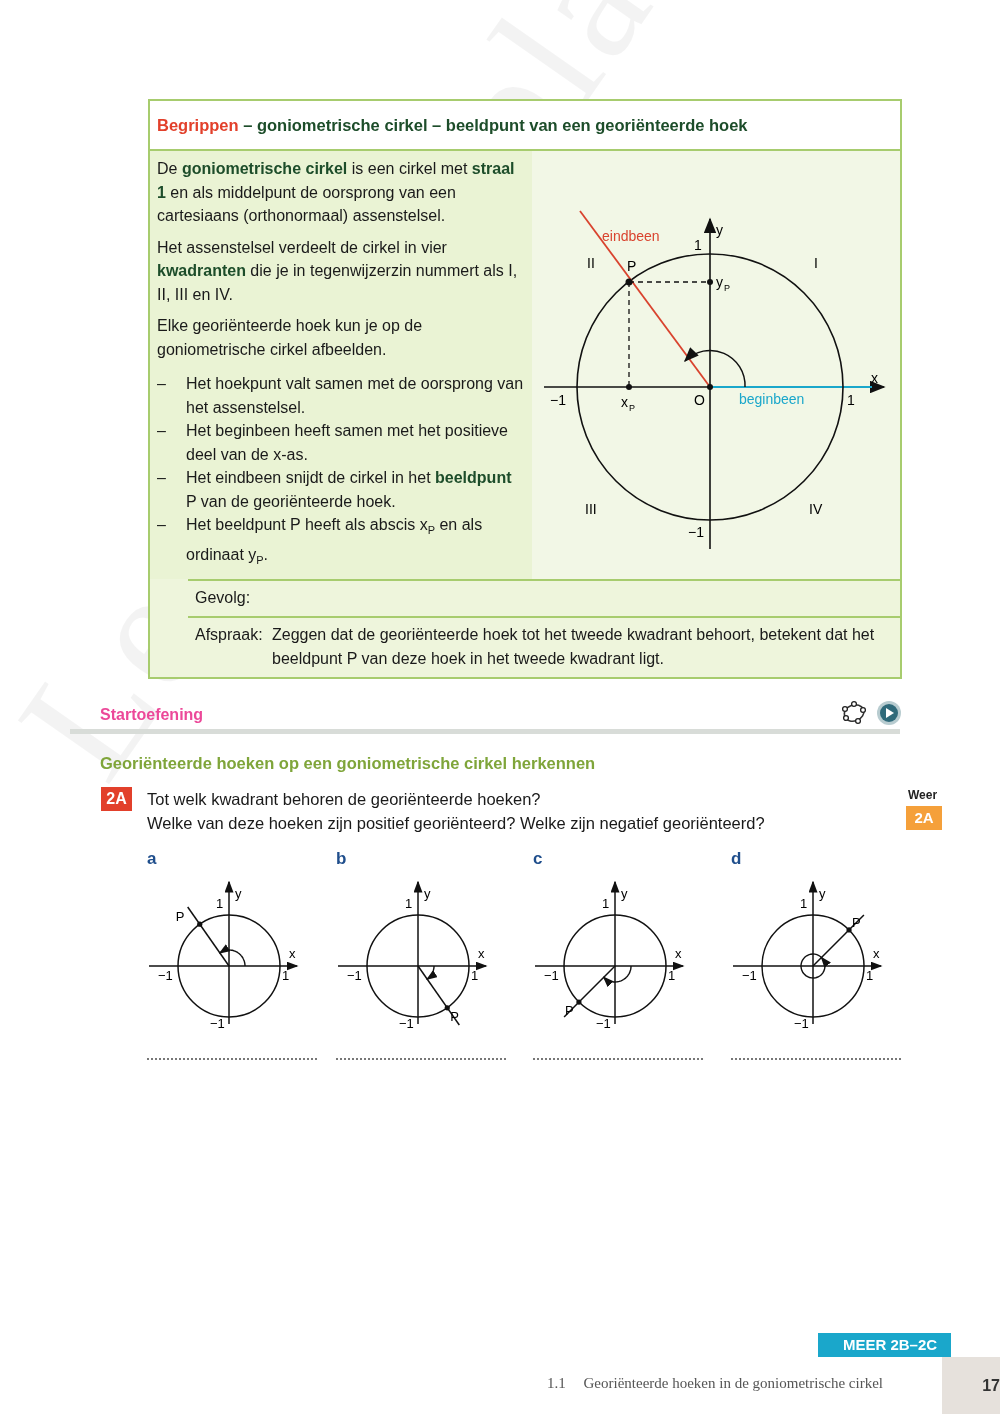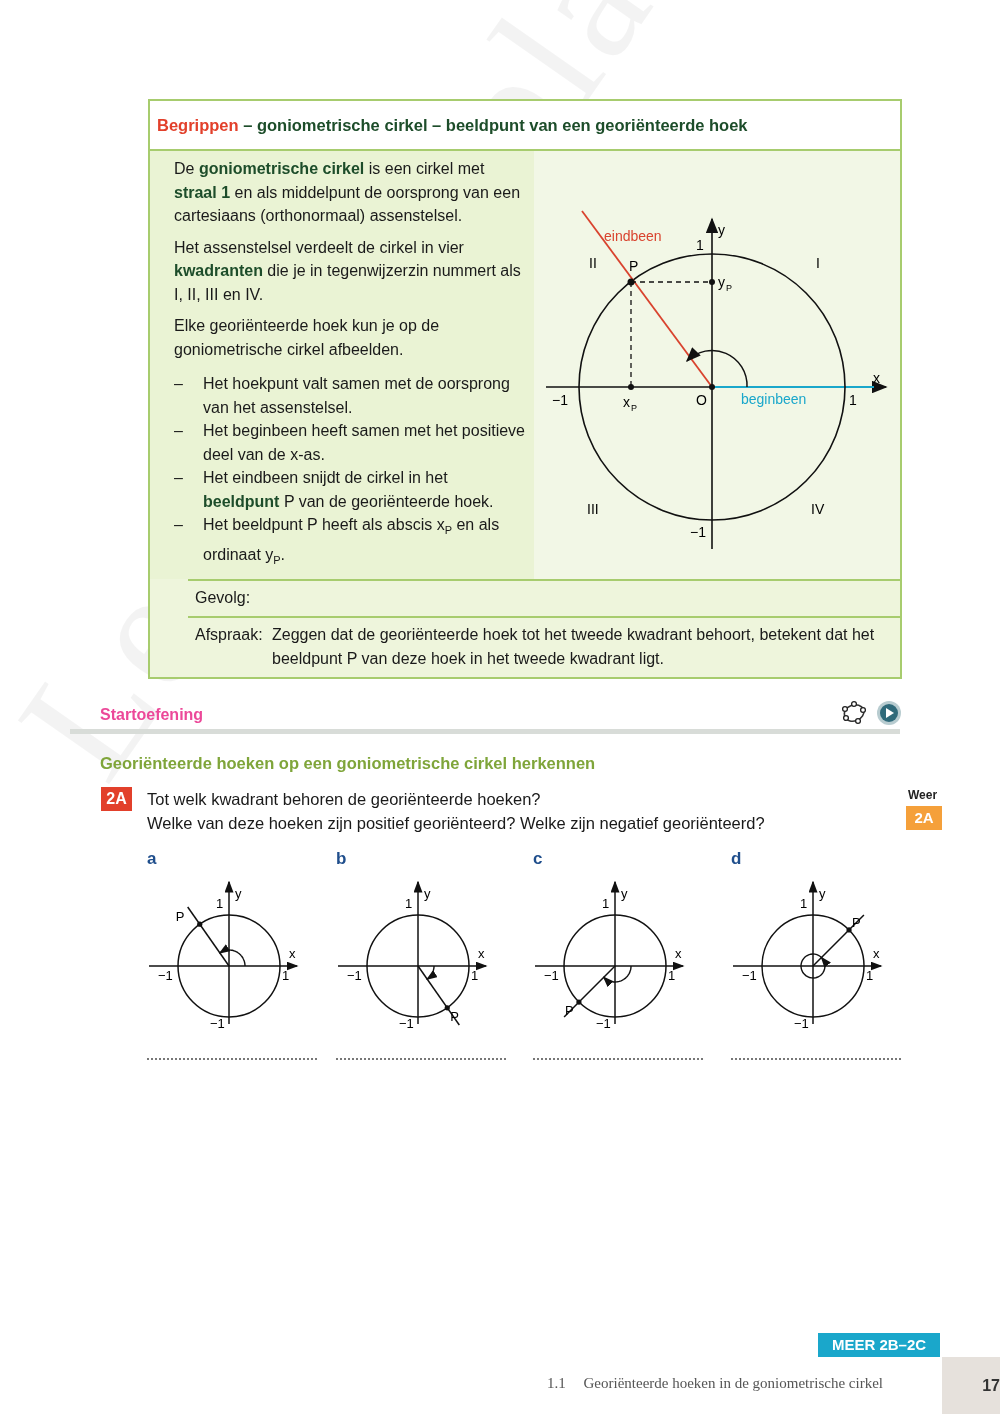--- a/index.html
+++ b/index.html
@@ -5,21 +5,21 @@
   html, body { margin:0; padding:0; }
   body { width:1000px; height:1414px; position:relative; background:#ffffff; overflow:hidden;
          font-family:"Liberation Sans", sans-serif; color:#1a1a1a; }
   .watermark { position:absolute; left:-20px; top:700px; width:1400px; transform-origin:0 0;
                transform:rotate(-55deg); font-family:"Liberation Serif", serif; font-size:170px;
                color:#000; opacity:0.045; white-space:nowrap; pointer-events:none; letter-spacing:6px; }
   .box { position:absolute; left:148px; top:99px; width:750px; border:2px solid #a7cc6e; background:#eef5dc; }
   .box-head { background:#ffffff; padding:13px 7px; font-weight:bold; font-size:16.5px; color:#1d4d2a; height:22px; line-height:22px; }
   .box-head .accent { color:#e2402b; }
   .box-main { display:flex; border-top:2px solid #a7cc6e; height:428px; }
-  .box-text { width:368px; padding:6px 7px 0 24px; font-size:16px; line-height:23.5px; background:#eaf3d4; }
+  .box-text { width:368px; padding:6px 7px 0 7px; font-size:16px; line-height:23.5px; background:#eaf3d4; }
   .box-text p { margin:0 0 8px 0; }
   .box-text b { color:#1d4d2a; }
   .box-text ul { list-style:none; margin:0; padding:0; }
   .box-text li { position:relative; padding-left:29px; }
   .box-text li .dash { position:absolute; left:0; }
   .box-fig { flex:1; background:#f2f7e6; position:relative; }
   .row { border-top:2px solid #a7cc6e; display:flex; font-size:16px; line-height:24px; padding:5px 7px 6px 7px;margin-left:38px; }
   .row .lab { width:77px; flex:none; }
   .section { position:absolute; left:100px; top:706px; font-size:16px; font-weight:bold; color:#ec4899; }
   .section-line { position:absolute; left:70px; top:729px; width:830px; height:5px; background:#d8dcd8; }
@@ -28,21 +28,21 @@
               font-size:16px; font-weight:bold; text-align:center; line-height:24px; }
   .ex-text { position:absolute; left:147px; top:787px; font-size:16.5px; line-height:24px; }
   .weer { position:absolute; left:908px; top:788px; font-size:12px; font-weight:bold; color:#222; }
   .weer-badge { position:absolute; left:906px; top:806px; width:36px; height:24px; background:#f5a03a; color:#fff;
                 font-weight:bold; font-size:15px; text-align:center; line-height:24px; }
   .icons { position:absolute; left:840px; top:700px; display:flex; gap:8px; }
   .sub { position:absolute; top:849px; font-size:17px; font-weight:bold; color:#1f4e8c; }
   .minifig { position:absolute; top:876px; }
   .dots { position:absolute; top:1058px; width:170px; border-top:2px dotted #777; }
   .meer { position:absolute; left:818px; top:1333px; width:122px; height:24px; background:#1aa7cb; color:#fff;
-          font-weight:bold; font-size:15px; line-height:24px; text-align:center; }
+          font-weight:bold; font-size:15px; line-height:24px; text-align:center;padding-left:11px; }
   .footer { position:absolute; left:547px; top:1375px; font-size:15px; color:#555;font-family:Liberation Serif, serif; }
   .footer .num { margin-right:14px; }
   .pagenum { position:absolute; left:942px; top:1357px; width:58px; height:70px; background:#e6e1dc;
              font-weight:bold; font-size:16px; color:#333; text-align:right; line-height:57px; }
   svg text { font-family:"Liberation Sans", sans-serif; }
 </style>
 </head>
 <body>
 
 <div class="watermark">Leesexemplaar</div>

